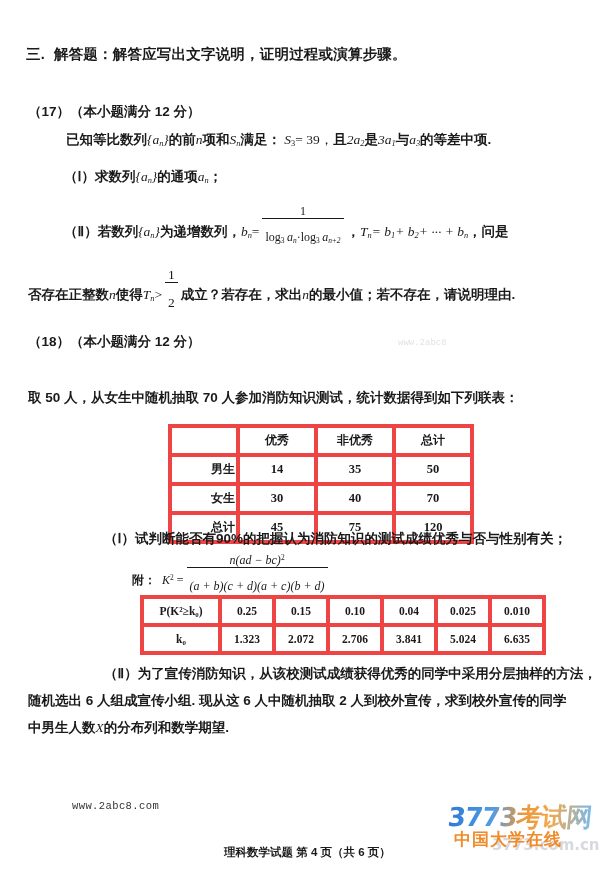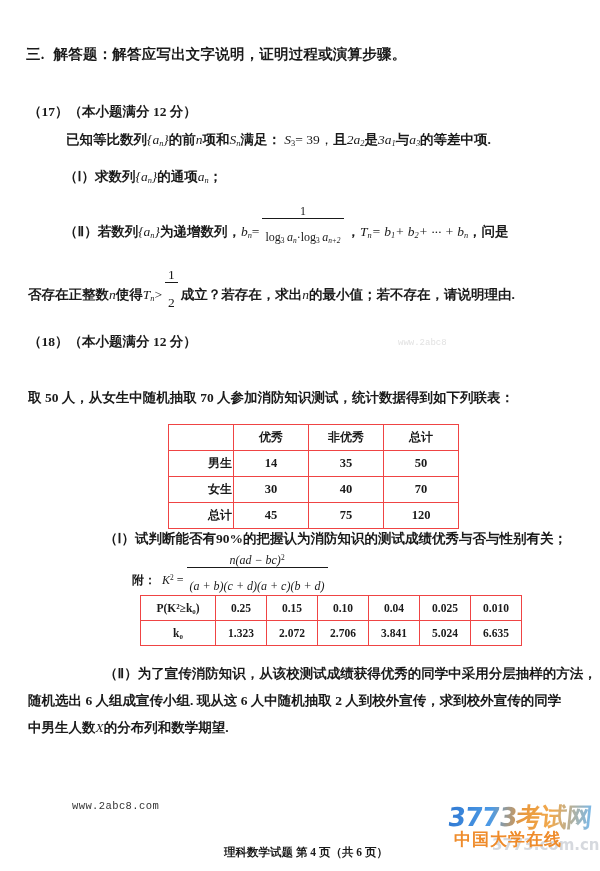--- a/index.html
+++ b/index.html
@@ -5,21 +5,21 @@
   html,body{margin:0;padding:0;background:#fff;}
   body{
     width:600px;height:871px;position:relative;overflow:hidden;
     font-family:"Liberation Serif","DejaVu Serif",serif;
     color:#1a1a1a;
     -webkit-font-smoothing:antialiased;
   }
   .page{position:absolute;inset:0;}
 
   
-  .zh{font-family:Liberation Serif, serif;font-weight:bold;}
+  .zh{font-family:Liberation Sans, sans-serif;font-weight:bold;}
   .mi{font-family:"Liberation Serif","DejaVu Serif",serif;font-style:italic;}
   .mn{font-family:"Liberation Serif","DejaVu Serif",serif;}
   sub{font-size:.62em;vertical-align:-.28em;font-style:italic;}
   sup{font-size:.62em;vertical-align:.5em;}
   sub.up{font-style:normal;}
 
   .row{position:absolute;white-space:nowrap;}
 
   
   #sec-head{left:26px;top:45px;font-size:14.5px;letter-spacing:.2px;}
@@ -47,21 +47,21 @@
 
   
   .frac{display:inline-block;vertical-align:middle;text-align:center;margin:0 3px;line-height:1.12;position:relative;top:-1px;}
   .frac .nu{display:block;padding:0 3px;}
   .frac .de{display:block;border-top:1px solid #1a1a1a;padding:12px 3px;}
   .frac.sm{font-size:12px;}
 
   
   .xtable{position:absolute;border-collapse:collapse;}
   .xtable td{
-    border:1px solid #ef4444;
+    border:4px solid #ef4444;
     text-align:center;vertical-align:middle;
     font-family:"DejaVu Sans","Liberation Sans",sans-serif;
     font-weight:bold;
   }
   
   #tbl-contingency{left:168px;top:424px;}
   #tbl-contingency td{width:72px;height:23px;font-size:12px;}
   #tbl-contingency td:first-child{width:62px;text-align:right;}
   #tbl-contingency td.numcell{font-family:"Liberation Serif","DejaVu Serif",serif;font-size:12.5px;}
 

